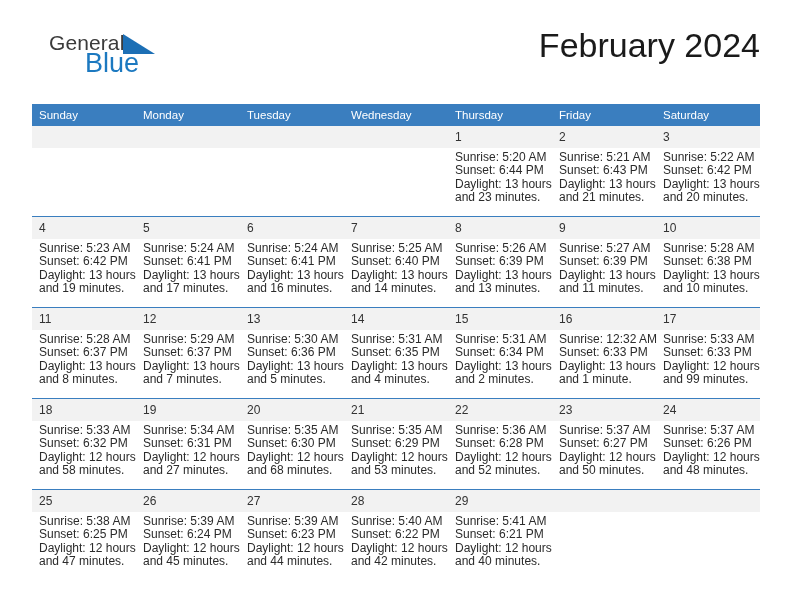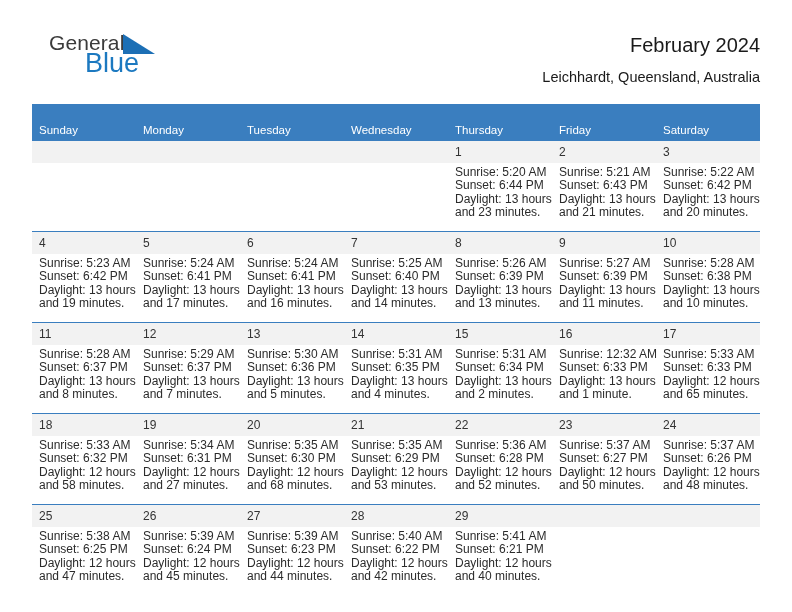--- a/index.html
+++ b/index.html
@@ -61,21 +61,21 @@
     border-left: 32px solid #1c6fb5;
     border-top: 20px solid transparent;
   }
   .title-block {
     position: absolute;
     right: 0;
     top: 0;
     text-align: right;
   }
   .cal-title {
-    font-size: 20px;
+    font-size: 34px;
     color: #1a1a1a;
     line-height: 34px;
     font-weight: normal;
     white-space: nowrap;
     text-align: right;
   }
   .cal-subtitle {
     font-size: 14.5px;
     color: #1a1a1a;
     line-height: 22px;
@@ -91,21 +91,21 @@
     width: 728px;
     border-collapse: collapse;
     table-layout: fixed;
   }
   .calendar th {
     background: #3a7ebf;
     color: #ffffff;
     font-size: 11.5px;
     font-weight: normal;
     text-align: left;
-    padding: 20px 0 5px 7px;
+    padding: 5px 0 5px 7px;
     height: 12px;
     vertical-align: middle;
   }
   .calendar td {
     vertical-align: top;
     padding: 0;
     height: 90px;
     border-top: 1px solid #3a7ebf;
     background: #ffffff;
   }
@@ -146,21 +146,20 @@
   <div class="header">
 
     <div class="brand">
       <span class="brand-general">General</span>
       <span class="brand-triangle"></span>
       <span class="brand-blue">Blue</span>
     </div>
 
     <div class="title-block">
       <div class="cal-title">February 2024</div>
-      <div class="cal-subtitle">Leichhardt, Queensland, Australia</div>
     </div>
 
   </div>
 
   <table class="calendar">
     <thead>
       <tr>
         <th>Sunday</th>
         <th>Monday</th>
         <th>Tuesday</th>
@@ -331,21 +330,21 @@
               <div>Daylight: 13 hours</div>
               <div>and 1 minute.</div>
             </div>
           </td>
           <td>
             <span class="daynum">17</span>
             <div class="details">
               <div>Sunrise: 5:33 AM</div>
               <div>Sunset: 6:33 PM</div>
               <div>Daylight: 12 hours</div>
-              <div>and 65 minutes.</div>
+              <div>and 99 minutes.</div>
             </div>
           </td>
         </tr>
         <tr class="week">
           <td>
             <span class="daynum">18</span>
             <div class="details">
               <div>Sunrise: 5:33 AM</div>
               <div>Sunset: 6:32 PM</div>
               <div>Daylight: 12 hours</div>

